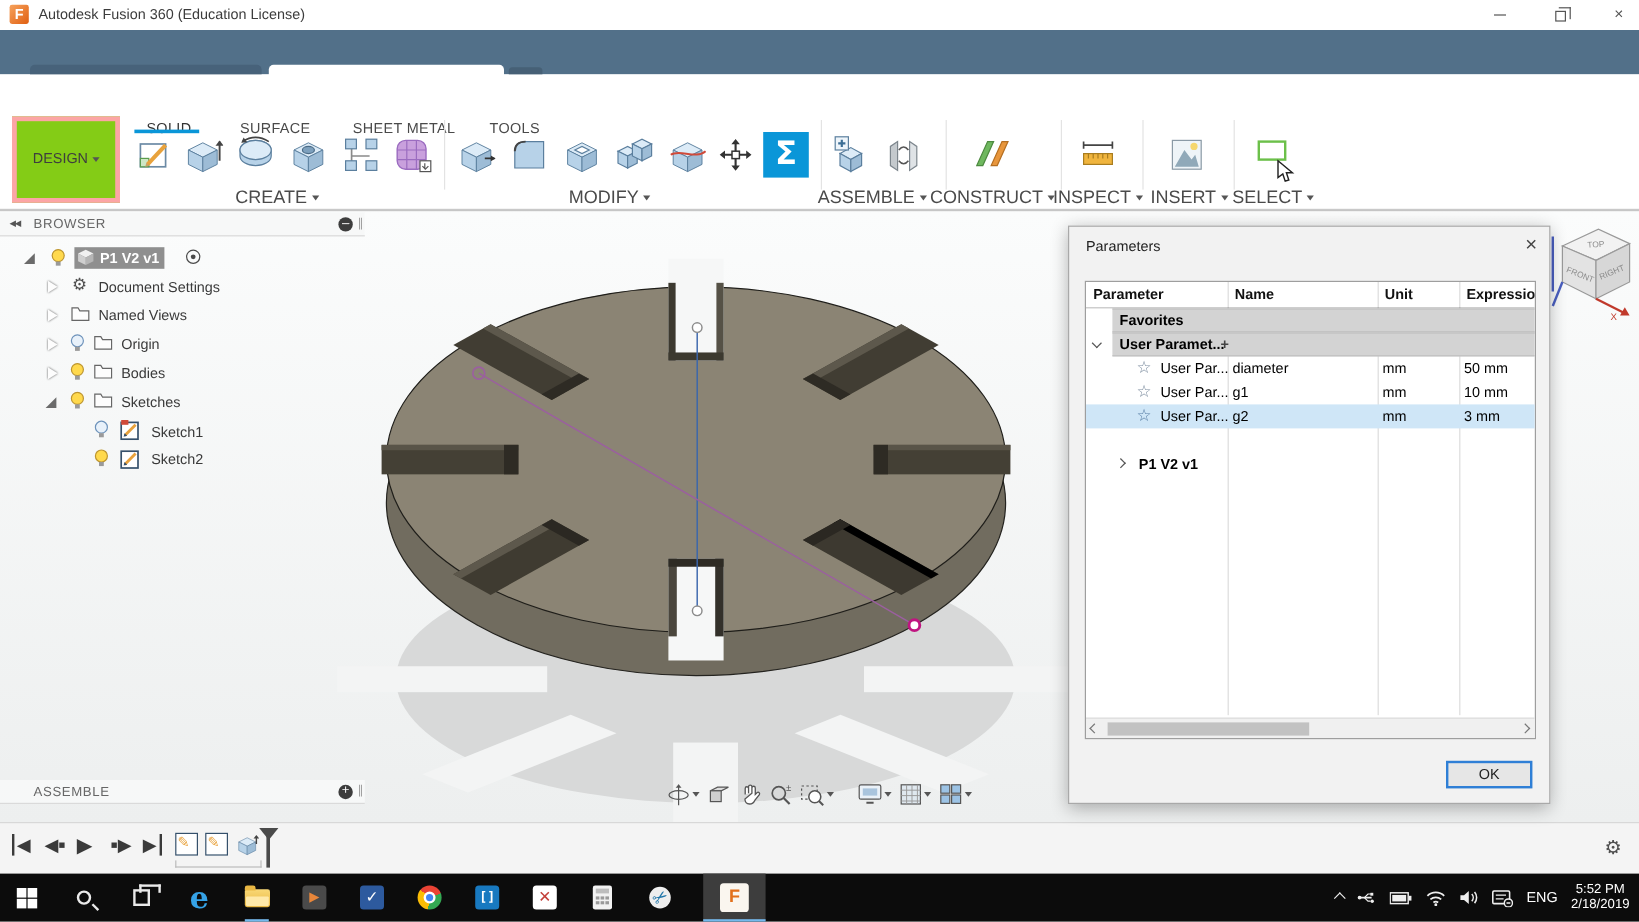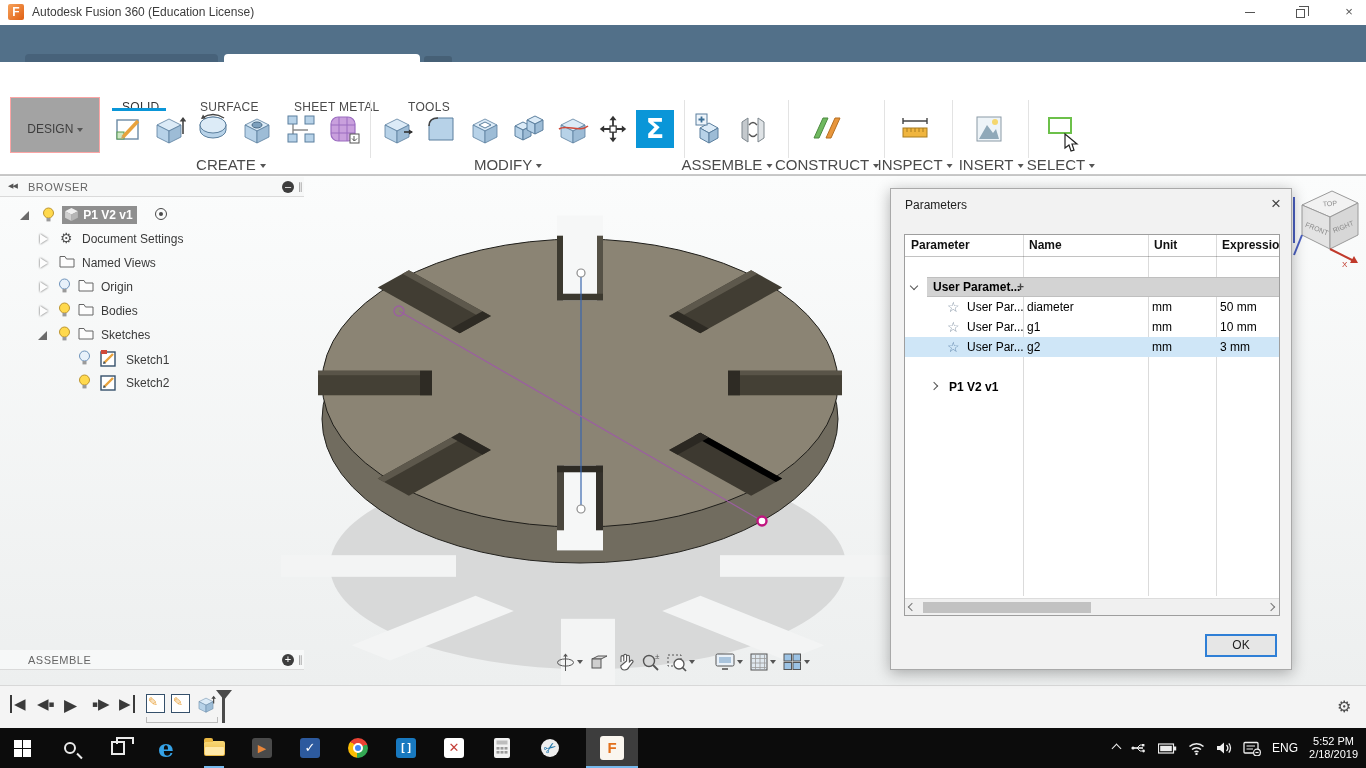--- a/index.html
+++ b/index.html
@@ -34,21 +34,21 @@
   .caret { display:inline-block; width:0; height:0; border-left:4px solid transparent; border-right:4px solid transparent; border-top:5px solid #555; vertical-align:middle; }
   .caret.sm { border-left-width:3px; border-right-width:3px; border-top-width:4px; }
   .saveicon { position:absolute; width:16px; height:16px; background:#4a4a4a; border-radius:1px; }
   .saveicon::before { content:""; position:absolute; left:4px; top:0; width:7px; height:5px; background:#fff; }
   .saveicon::after { content:""; position:absolute; left:3px; top:8px; width:10px; height:7px; background:#fff; }
   .arrglyph { position:absolute; font-size:17px; color:#4a4a4a; font-family:"DejaVu Sans",sans-serif; }
   .userbox { position:absolute; top:69px; font-size:12px; color:#3a3a3a; }
 
   
   .ribbon { position:absolute; left:0; top:90px; width:1366px; height:85px; background:#fff; border-bottom:1px solid #c9c9c9; }
-  .designbox { position:absolute; left:10px; top:7px; width:90px; height:56px; border:1px solid #fca5a5; background:#a3a3a3; text-align:center; font-size:12px; color:#3e3e3e; line-height:62px; }
+  .designbox { position:absolute; left:10px; top:7px; width:90px; height:72px; border:4px solid #fca5a5; background:#84cc16; text-align:center; font-size:12px; color:#3e3e3e; line-height:62px; }
   .rtab { position:absolute; top:10px; font-size:12px; color:#4a4a4a; letter-spacing:.3px; }
   .rtab.active { color:#333; }
   .tabline { position:absolute; left:112px; top:18px; width:54px; height:3px; background:#0a96d8; }
   .grplabel { position:absolute; top:66px; font-size:15px; color:#4a4a4a; transform:translateX(-50%); white-space:nowrap; }
   .vsep { position:absolute; top:10px; width:1px; height:58px; background:#e3e3e3; }
   .ric { position:absolute; top:22px; width:34px; height:34px; }
   .sigbox { position:absolute; left:636px; top:20px; width:38px; height:38px; background:#0a96d8; color:#fff; text-align:center; font-size:27px; font-weight:bold; line-height:38px; font-family:"DejaVu Sans",sans-serif; }
 
   
   .canvas { position:absolute; left:0; top:175px; width:1366px; height:510px; background:linear-gradient(#fbfcfc,#edefef); border-top:1px solid #c6c6c6; }
@@ -613,20 +613,24 @@
 
     <span class="pth" style="left:6px">Parameter</span>
     <span class="pth" style="left:124px">Name</span>
     <span class="pth" style="left:249px">Unit</span>
     <span class="pth" style="left:317px">Expression</span>
     <div style="position:absolute;left:0;top:21px;width:374px;height:1px;background:#c2c2c2;"></div>
     <span class="colline" style="left:118px"></span>
       <span class="colline" style="left:243px"></span>
       <span class="colline" style="left:311px"></span>
 
+    <div class="prow" style="top:22px">
+      <span class="grayband"></span>
+      <b class="abs" style="left:28px">Favorites</b>
+    </div>
     <div class="prow" style="top:42px">
       <span class="grayband"></span>
       <span class="chev down abs" style="left:6px;top:6px;"></span>
       <b class="abs" style="left:28px">User Paramet...</b>
       <b class="abs" style="left:112px;color:#444;">+</b>
     </div>
     <div class="prow" style="top:62px">
       <span class="star abs" style="left:42px">☆</span>
       <span class="abs" style="left:62px">User Par...</span>
       <span class="abs" style="left:122px">diameter</span>

